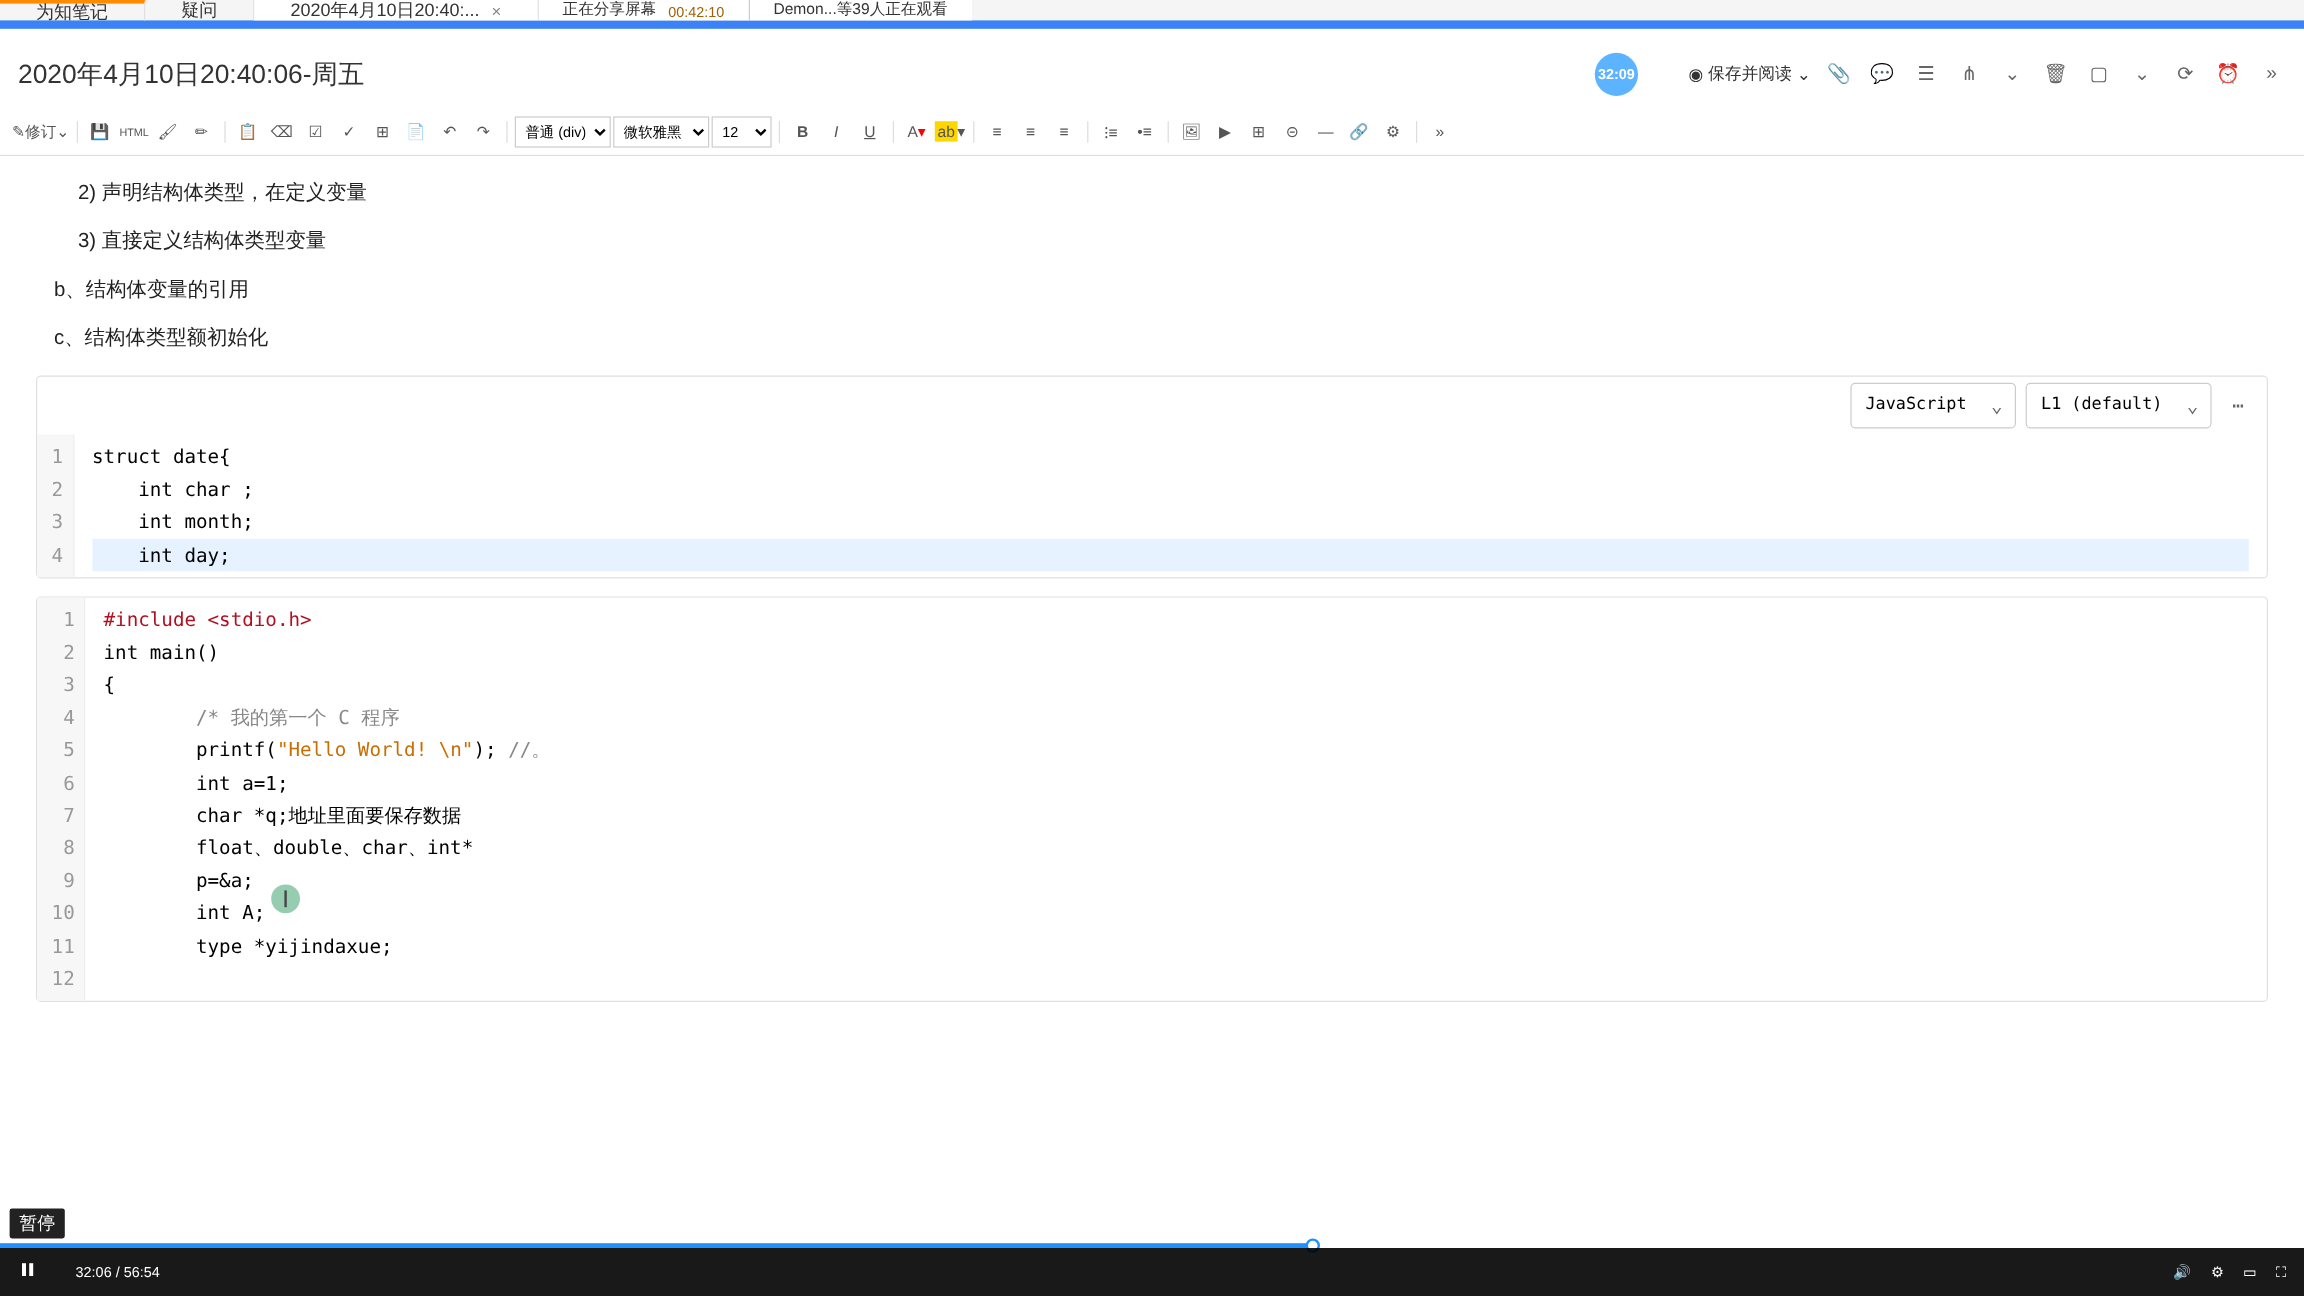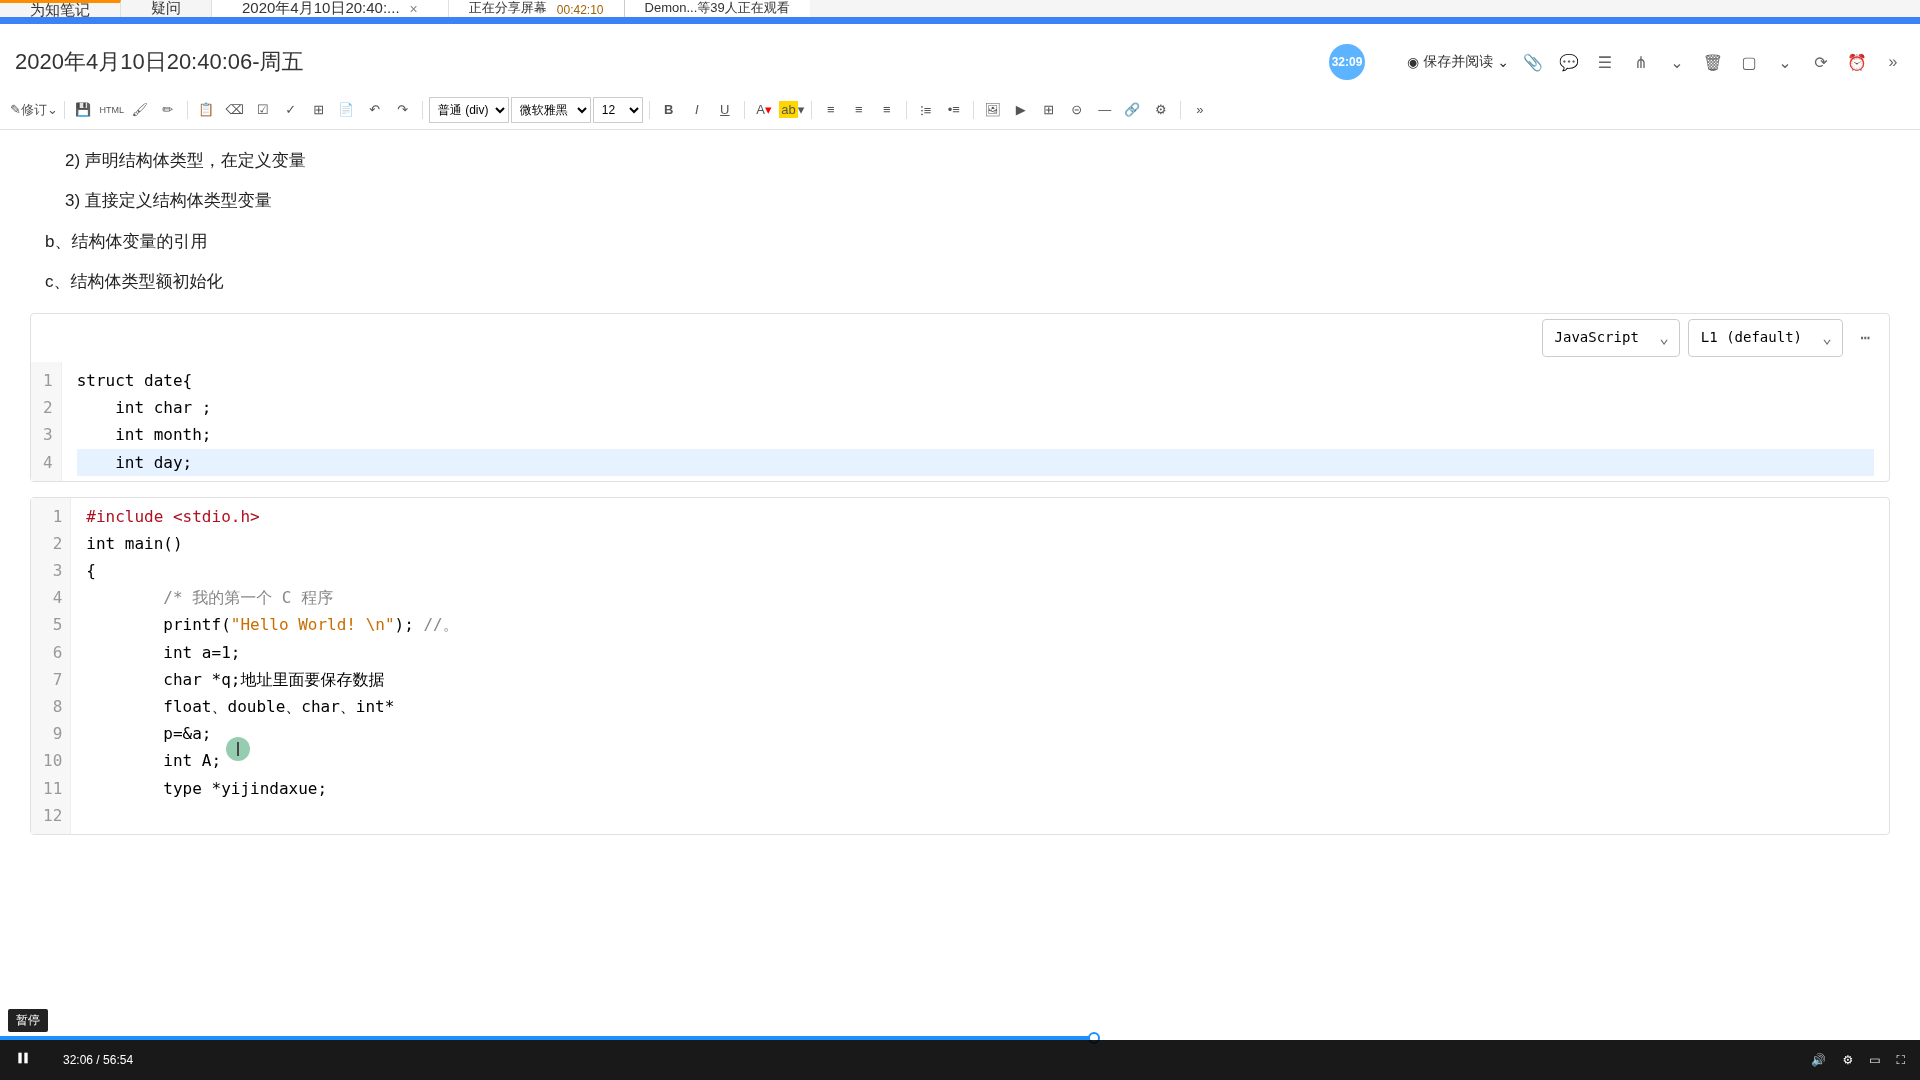--- a/index.html
+++ b/index.html
@@ -41,21 +41,21 @@
 .str { color: #c96e00; }
 .comment { color: #888; }
 .cursor-mark { position: absolute; left: 195px; top: 423px; width: 24px; height: 24px; background: #8bc7a8; border-radius: 50%; display: flex; align-items: center; justify-content: center; opacity: 0.9; }
 .cursor-mark::after { content: ""; width: 2px; height: 14px; background: #333; }
 .video-bar { position: absolute; bottom: 0; left: 0; right: 0; height: 40px; background: rgba(0,0,0,0.9); display: flex; align-items: center; padding: 0 15px; gap: 28px; color: #fff; font-size: 12px; }
 .progress-bar { position: absolute; bottom: 40px; left: 0; right: 0; height: 4px; background: rgba(255,255,255,0.3); }
 .progress-fill { height: 100%; background: #1e90ff; width: 57%; position: relative; }
 .progress-knob { position: absolute; right: -6px; top: -4px; width: 12px; height: 12px; border-radius: 50%; background: #fff; border: 2px solid #1e90ff; }
 .play-icon { width: 20px; height: 20px; cursor: pointer; }
 .video-controls-right { margin-left: auto; display: flex; gap: 16px; align-items: center; }
-.pause-tooltip { position: absolute; bottom: 48px; left: 8px; background: #222; color: #fff; padding: 3px 8px; font-size: 12px; border-radius: 2px; }
+.pause-tooltip { position: absolute; bottom: 48px; left: 8px; background: #222; color: #fff; padding: 3px 8px; font-size: 15px; border-radius: 2px; }
 svg { width: 16px; height: 16px; }
 </style>
 </head>
 <body>
 
 <div class="main-container">
   <div class="top-bar">
     <div class="tab orange">
         <span>为知笔记</span>
       </div>

